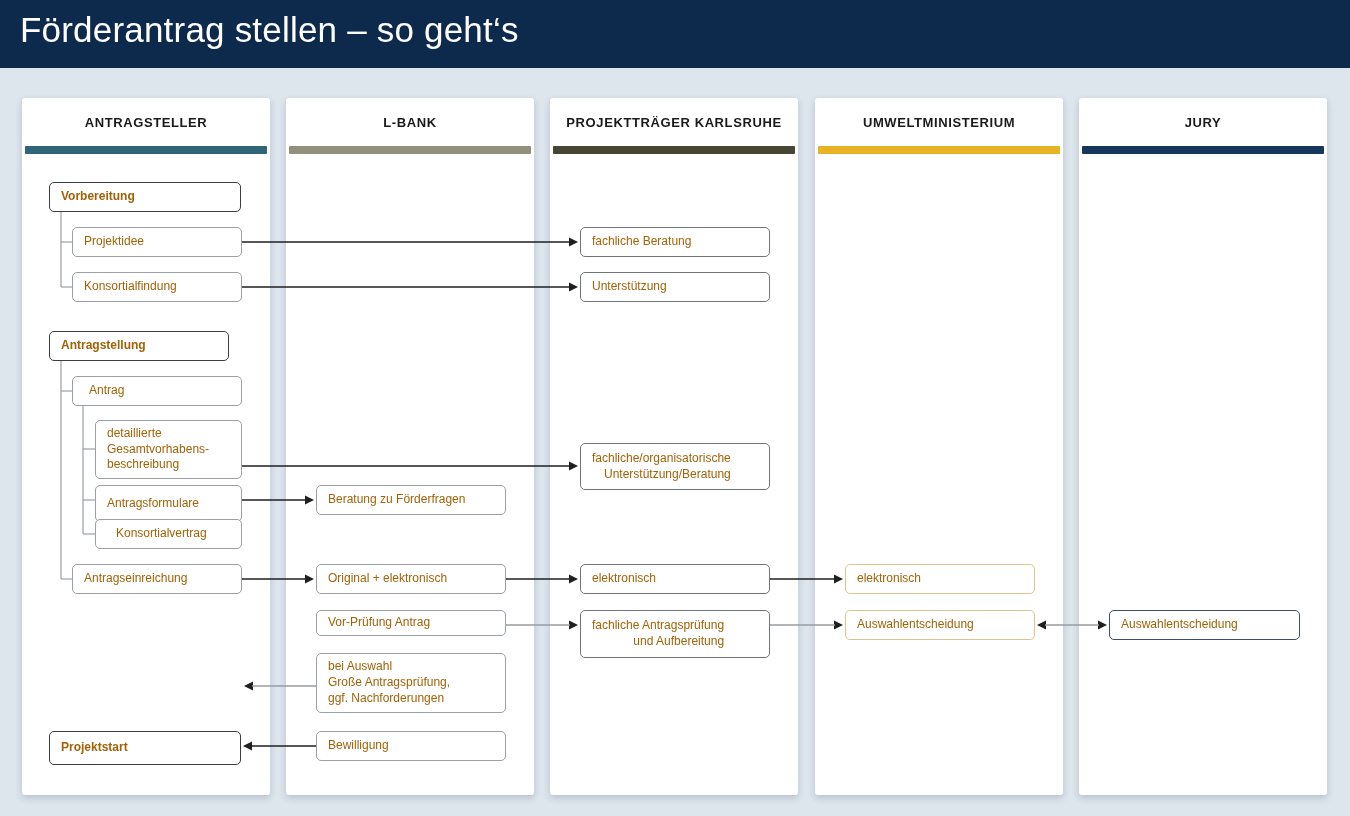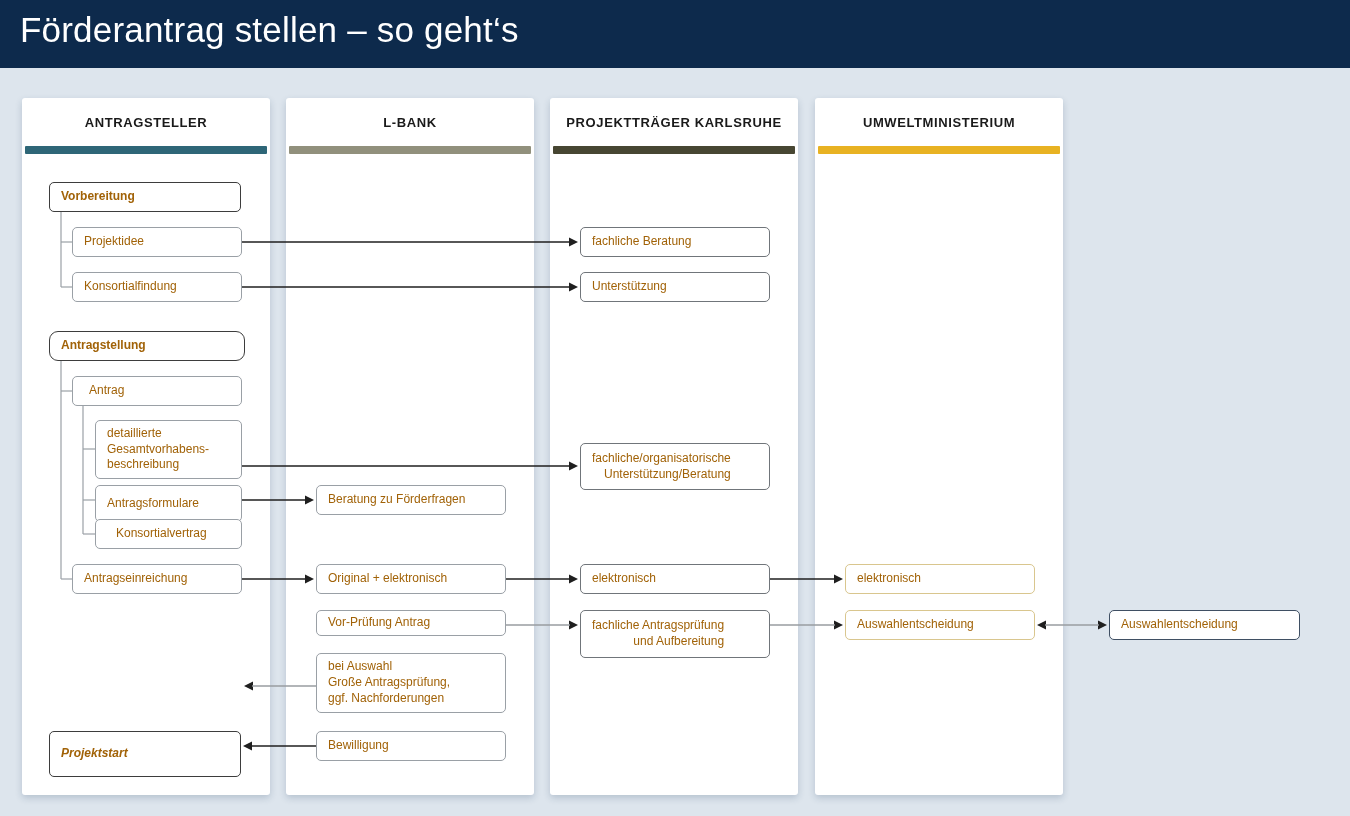--- a/index.html
+++ b/index.html
@@ -42,20 +42,24 @@
     <div class="card-bar" style="background: rgb(145, 144, 124);"></div>
   </section>
   <section class="card col-2">
     <div class="card-header">PROJEKTTRÄGER KARLSRUHE</div>
     <div class="card-bar" style="background: rgb(71, 70, 50);"></div>
   </section>
   <section class="card col-3">
     <div class="card-header">UMWELTMINISTERIUM</div>
     <div class="card-bar" style="background: rgb(232, 178, 34);"></div>
   </section>
+  <section class="card col-4">
+    <div class="card-header">JURY</div>
+    <div class="card-bar" style="background: rgb(22, 54, 90);"></div>
+  </section>
 
   <svg id="edges" width="1350" height="816">
       <line x1="61" y1="212" x2="61" y2="287" stroke="#9aa0a6" stroke-width="1.2"></line>
       <line x1="61" y1="242" x2="72" y2="242" stroke="#9aa0a6" stroke-width="1.2"></line>
       <line x1="61" y1="287" x2="72" y2="287" stroke="#9aa0a6" stroke-width="1.2"></line>
       <line x1="61" y1="361" x2="61" y2="579" stroke="#9aa0a6" stroke-width="1.2"></line>
       <line x1="61" y1="391" x2="72" y2="391" stroke="#9aa0a6" stroke-width="1.2"></line>
       <line x1="61" y1="579" x2="72" y2="579" stroke="#9aa0a6" stroke-width="1.2"></line>
       <line x1="83" y1="406" x2="83" y2="534" stroke="#9aa0a6" stroke-width="1.2"></line>
       <line x1="83" y1="449" x2="95" y2="449" stroke="#9aa0a6" stroke-width="1.2"></line>
@@ -84,29 +88,29 @@
       <line x1="1045" y1="625" x2="1099" y2="625" stroke="#999da0" stroke-width="1.5"></line>
       <polygon points="244,686 253,681.5 253,690.5" fill="#1f1f1f"></polygon>
       <line x1="316" y1="686" x2="252" y2="686" stroke="#999da0" stroke-width="1.5"></line>
       <polygon points="243,746 252,741.5 252,750.5" fill="#1f1f1f"></polygon>
       <line x1="316" y1="746" x2="251" y2="746" stroke="#1f1f1f" stroke-width="1.5"></line>
     </svg>
   <div id="nodes">
       <div class="node v-dark" style="left: 49px; top: 182px; width: 192px; height: 30px;">Vorbereitung</div>
       <div class="node v-light" style="left: 72px; top: 227px; width: 170px; height: 30px;">Projektidee</div>
       <div class="node v-light" style="left: 72px; top: 272px; width: 170px; height: 30px;">Konsortialfindung</div>
-      <div class="node v-dark" style="left: 49px; top: 331px; width: 196px; height: 30px; border-radius: 9px;">Antragstellung</div>
+      <div class="node v-dark" style="left: 49px; top: 331px; width: 180px; height: 30px;">Antragstellung</div>
       <div class="node v-light" style="left: 72px; top: 376px; width: 170px; height: 30px; padding-left: 16px;">Antrag</div>
       <div class="node v-light" style="left: 95px; top: 420px; width: 147px; height: 59px;">detaillierte
 Gesamtvorhabens-
 beschreibung</div>
       <div class="node v-light" style="left: 95px; top: 485px; width: 147px; height: 37px;">Antragsformulare</div>
       <div class="node v-light" style="left: 95px; top: 519px; width: 147px; height: 30px; padding-left: 20px;">Konsortialvertrag</div>
       <div class="node v-light" style="left: 72px; top: 564px; width: 170px; height: 30px;">Antragseinreichung</div>
-      <div class="node v-dark" style="left: 49px; top: 731px; width: 192px; height: 46px; font-style: italic;">Projektstart</div>
+      <div class="node v-dark" style="left: 49px; top: 731px; width: 192px; height: 34px;">Projektstart</div>
       <div class="node v-light" style="left: 316px; top: 485px; width: 190px; height: 30px;">Beratung zu Förderfragen</div>
       <div class="node v-light" style="left: 316px; top: 564px; width: 190px; height: 30px;">Original + elektronisch</div>
       <div class="node v-light" style="left: 316px; top: 610px; width: 190px; height: 26px;">Vor-Prüfung Antrag</div>
       <div class="node v-light" style="left: 316px; top: 653px; width: 190px; height: 60px;">bei Auswahl
 Große Antragsprüfung,
 ggf. Nachforderungen</div>
       <div class="node v-light" style="left: 316px; top: 731px; width: 190px; height: 30px;">Bewilligung</div>
       <div class="node v-mid" style="left: 580px; top: 227px; width: 190px; height: 30px;">fachliche Beratung</div>
       <div class="node v-mid" style="left: 580px; top: 272px; width: 190px; height: 30px;">Unterstützung</div>
       <div class="node v-mid" style="left: 580px; top: 443px; width: 190px; height: 47px;">fachliche/organisatorische

